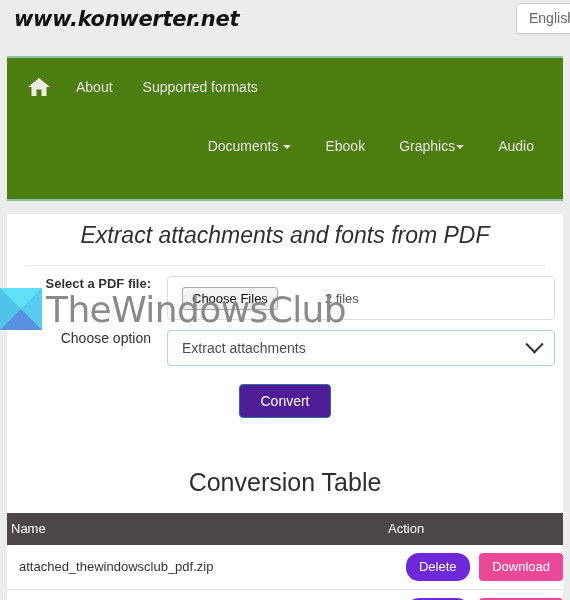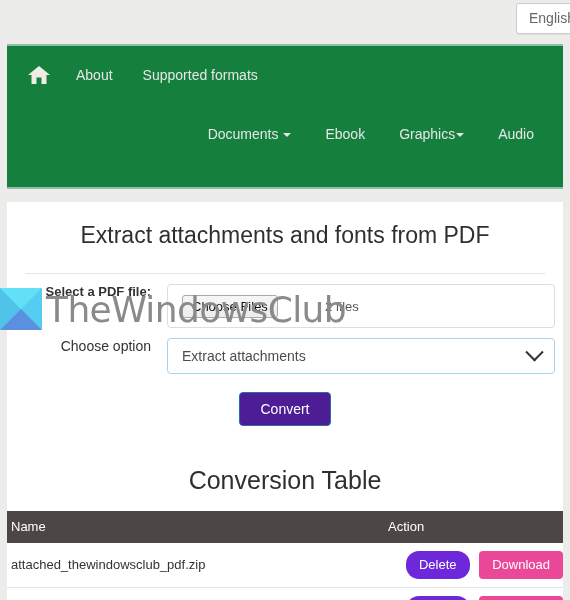--- a/index.html
+++ b/index.html
@@ -48,23 +48,23 @@
     line-height: 29px;
     padding-left: 12px;
     overflow: hidden;
     white-space: nowrap;
     box-shadow: 0 1px 1px rgba(0,0,0,.05);
   }
 
   
   .navbar {
     position: relative;
-    margin: 0 7px;
+    margin: 12px 7px;
     height: 145px;
-    background: #15803d;
+    background: #4d7c0f;
     border-top: 2px solid #8bbfa8;
     border-bottom: 2px solid #8bbfa8;
     box-sizing: border-box;
   }
   .nav-row-top {
     position: absolute;
     left: 0; top: 0;
     display: flex;
     align-items: center;
     height: 58px;
@@ -114,22 +114,23 @@
     margin: 13px 7px 0 7px;
     background: #fff;
     min-height: 238px;
     padding-bottom: 2px;
   }
   .page-title {
     text-align: center;
     font-size: 23px;
     font-weight: normal;
     color: #2f2f2f;
-    margin: 8px;
-    padding: 20px 0 16px 0;
+    margin: 0;
+    padding: 8px 0 16px 0;
+    font-style: italic;
   }
   .rule {
     height: 1px;
     background: #e4e4e4;
     margin: 0 18px;
   }
 
   .form-row {
     display: flex;
     align-items: flex-start;
@@ -240,21 +241,21 @@
   }
   table.conv thead th.action-col {
     width: 175px;
     text-align: left;
     padding-left: 66px;
   }
   table.conv tbody td {
     border-bottom: 1px solid #e2e2e2;
     font-size: 13px;
     color: #333;
-    padding: 12px 0 12px 4px;
+    padding: 12px 0 12px 12px;
     height: 18px;
   }
   table.conv tbody td.actions {
     padding: 8px 0;
     text-align: right;
     white-space: nowrap;
   }
   .btn-sm {
     display: inline-block;
     font-size: 13px;
@@ -319,20 +320,21 @@
     margin-left: 4px;
     font-family: "DejaVu Sans", sans-serif;
     font-weight: 400;
     white-space: nowrap;
   }
 </style>
 </head>
 <body>
 
 <div class="topbar">
+  <div class="brand">www.konwerter.net</div>
   <div class="lang-btn">English</div>
 </div>
 
 <div class="navbar">
 
   <div class="nav-row-top">
     <a class="home-link">
       <span class="home-icon">
         <svg width="24" height="22" viewBox="0 0 24 22">
           <path d="M12 2 L23 11 L19.5 11 L19.5 20 L14.5 20 L14.5 13.5 L9.5 13.5 L9.5 20 L4.5 20 L4.5 11 L1 11 Z" fill="#f0ece6"></path>

